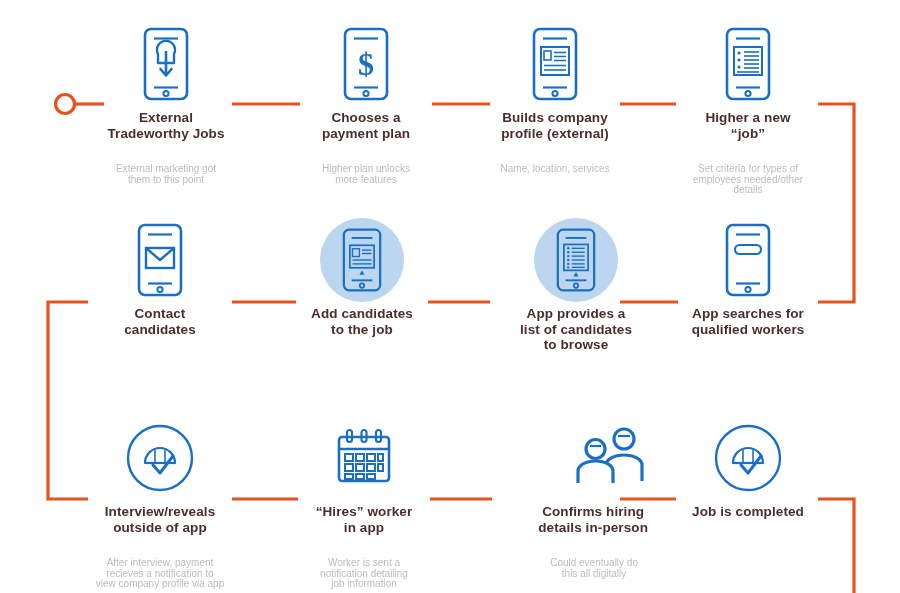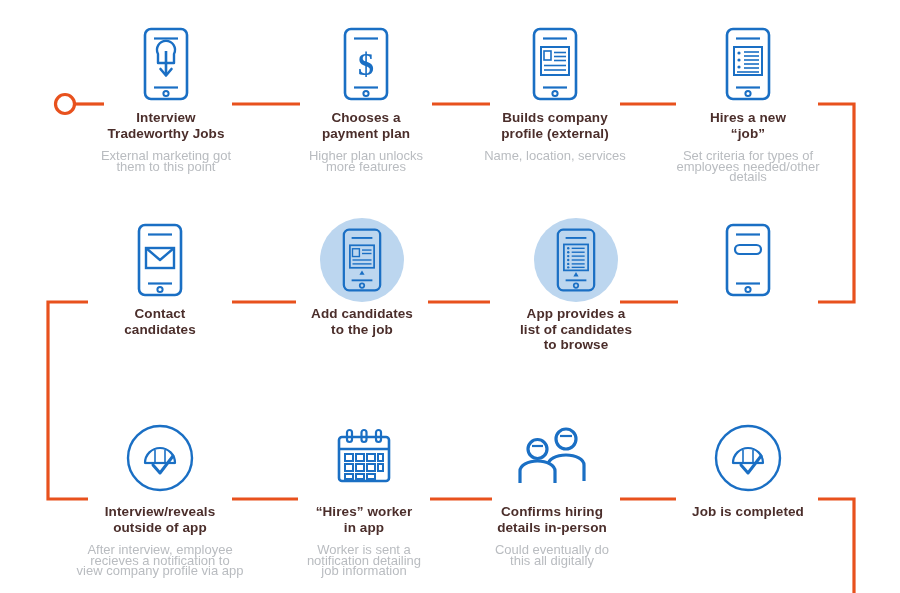--- a/index.html
+++ b/index.html
@@ -37,23 +37,23 @@
     color:#4b2e2b;
     font-weight:bold;
     font-size:13.5px;
     line-height:15.5px;
     letter-spacing:0.1px;
     margin:0;
     padding:0 4px;
   }
   .node-sub{
     color:#b9bcc0;
-    font-size:13px;
+    font-size:10px;
     line-height:10.6px;
-    margin-top:10px;
+    margin-top:23px;
     padding:0 14px;
   }
   .row1 .node{top:22px;}
   .row2 .node{top:218px;}
   .row3 .node{top:416px;}
 </style>
 </head>
 <body>
 
 <div id="flow">
@@ -92,21 +92,21 @@
           <rect x="2" y="2" width="42" height="70" rx="6" fill="none" stroke="#1a6fc4" stroke-width="2.6"></rect>
           <line x1="11" y1="11.5" x2="35" y2="11.5" stroke="#1a6fc4" stroke-width="2.2"></line>
           <line x1="11" y1="60.5" x2="35" y2="60.5" stroke="#1a6fc4" stroke-width="2.2"></line>
           <circle cx="23" cy="66.5" r="2.6" fill="none" stroke="#1a6fc4" stroke-width="2"></circle>
           <path d="M31,27 a9,9 0 1,0 -16,0 l0,9 l16,0 z" fill="none" stroke="#1a6fc4" stroke-width="2.4" stroke-linejoin="round"></path>
           <line x1="23" y1="24" x2="23" y2="48" stroke="#1a6fc4" stroke-width="2.6"></line>
           <path d="M17.5,42 L23,48.5 L28.5,42" fill="none" stroke="#1a6fc4" stroke-width="2.6" stroke-linejoin="round" stroke-linecap="round"></path>
         </svg>
       </div>
       <div class="node-title">
-        <div>Interview</div>
+        <div>External</div>
         <div>Tradeworthy Jobs</div>
       </div>
       <div class="node-sub">
         <div>External marketing got</div>
         <div>them to this point</div>
       </div>
     </div>
 
     <div class="node" style="left:266px;">
       <div class="icon-wrap">
@@ -166,21 +166,21 @@
           <circle cx="14" cy="40" r="1.6" fill="#1a6fc4"></circle>
           <line x1="19" y1="25" x2="34" y2="25" stroke="#1a6fc4" stroke-width="1.6"></line>
           <line x1="19" y1="29" x2="34" y2="29" stroke="#1a6fc4" stroke-width="1.6"></line>
           <line x1="19" y1="33" x2="34" y2="33" stroke="#1a6fc4" stroke-width="1.6"></line>
           <line x1="19" y1="37" x2="34" y2="37" stroke="#1a6fc4" stroke-width="1.6"></line>
           <line x1="19" y1="41" x2="34" y2="41" stroke="#1a6fc4" stroke-width="1.6"></line>
           <line x1="12" y1="45" x2="34" y2="45" stroke="#1a6fc4" stroke-width="1.6"></line>
         </svg>
       </div>
       <div class="node-title">
-        <div>Hires a new</div>
+        <div>Higher a new</div>
         <div>“job”</div>
       </div>
       <div class="node-sub">
         <div>Set criteria for types of</div>
         <div>employees needed/other</div>
         <div>details</div>
       </div>
     </div>
   </div>
 
@@ -260,20 +260,24 @@
     <div class="node" style="left:648px;">
       <div class="icon-wrap">
         <svg width="46" height="74" viewBox="0 0 46 74">
           <rect x="2" y="2" width="42" height="70" rx="6" fill="none" stroke="#1a6fc4" stroke-width="2.6"></rect>
           <line x1="11" y1="11.5" x2="35" y2="11.5" stroke="#1a6fc4" stroke-width="2.2"></line>
           <line x1="11" y1="60.5" x2="35" y2="60.5" stroke="#1a6fc4" stroke-width="2.2"></line>
           <circle cx="23" cy="66.5" r="2.6" fill="none" stroke="#1a6fc4" stroke-width="2"></circle>
           <rect x="10" y="22" width="26" height="9" rx="4.5" fill="none" stroke="#1a6fc4" stroke-width="2.2"></rect>
         </svg>
       </div>
+      <div class="node-title">
+        <div>App searches for</div>
+        <div>qualified workers</div>
+      </div>
     </div>
   </div>
 
   <div class="row3">
 
     <div class="node" style="left:60px;">
       <div class="icon-wrap">
         <svg width="70" height="70" viewBox="0 0 70 70">
           <circle cx="35" cy="35" r="32" fill="none" stroke="#1a6fc4" stroke-width="2.4"></circle>
           <path d="M20,40 a15,15 0 0,1 30,0 z" fill="none" stroke="#1a6fc4" stroke-width="2.2" stroke-linejoin="round"></path>
@@ -281,21 +285,21 @@
           <line x1="30" y1="27" x2="30" y2="40" stroke="#1a6fc4" stroke-width="1.6"></line>
           <line x1="40" y1="27" x2="40" y2="40" stroke="#1a6fc4" stroke-width="1.6"></line>
           <path d="M28,42 L35,50 L48,33" fill="none" stroke="#1a6fc4" stroke-width="3" stroke-linejoin="round" stroke-linecap="round"></path>
         </svg>
       </div>
       <div class="node-title">
         <div>Interview/reveals</div>
         <div>outside of app</div>
       </div>
       <div class="node-sub" style="padding:0 2px;">
-        <div>After interview, employee</div>
+        <div>After interview, payment</div>
         <div>recieves a notification to</div>
         <div>view company profile via app</div>
       </div>
     </div>
 
     <div class="node" style="left:264px;">
       <div class="icon-wrap">
         <svg width="66" height="66" viewBox="0 0 66 66">
           <rect x="8" y="12" width="50" height="44" rx="3" fill="none" stroke="#1a6fc4" stroke-width="2.6"></rect>
           <line x1="8" y1="24" x2="58" y2="24" stroke="#1a6fc4" stroke-width="2.4"></line>
@@ -321,21 +325,21 @@
         <div>“Hires” worker</div>
         <div>in app</div>
       </div>
       <div class="node-sub">
         <div>Worker is sent a</div>
         <div>notification detailing</div>
         <div>job information</div>
       </div>
     </div>
 
-    <div class="node" style="left:452px;">
+    <div class="node" style="left:452px;align-items:flex-end;">
       <div class="icon-wrap">
         <svg width="80" height="62" viewBox="0 0 80 62">
           <g fill="none" stroke="#1a6fc4" stroke-width="3.2" stroke-linejoin="round">
             <path d="M44,12 a10,10 0 1,1 20,0 a10,10 0 1,1 -20,0 z"></path>
             <path d="M36,54 L36,38 a18,10 0 0,1 36,0 L72,54"></path>
             <path d="M16,22 a9.5,9.5 0 1,1 19,0 a9.5,9.5 0 1,1 -19,0 z" fill="#ffffff"></path>
             <path d="M8,56 L8,44 a17.5,10 0 0,1 35,0 L43,56" fill="#ffffff"></path>
           </g>
           <line x1="48" y1="9" x2="60" y2="9" stroke="#1a6fc4" stroke-width="2.2"></line>
           <line x1="20" y1="19" x2="31" y2="19" stroke="#1a6fc4" stroke-width="2.2"></line>

